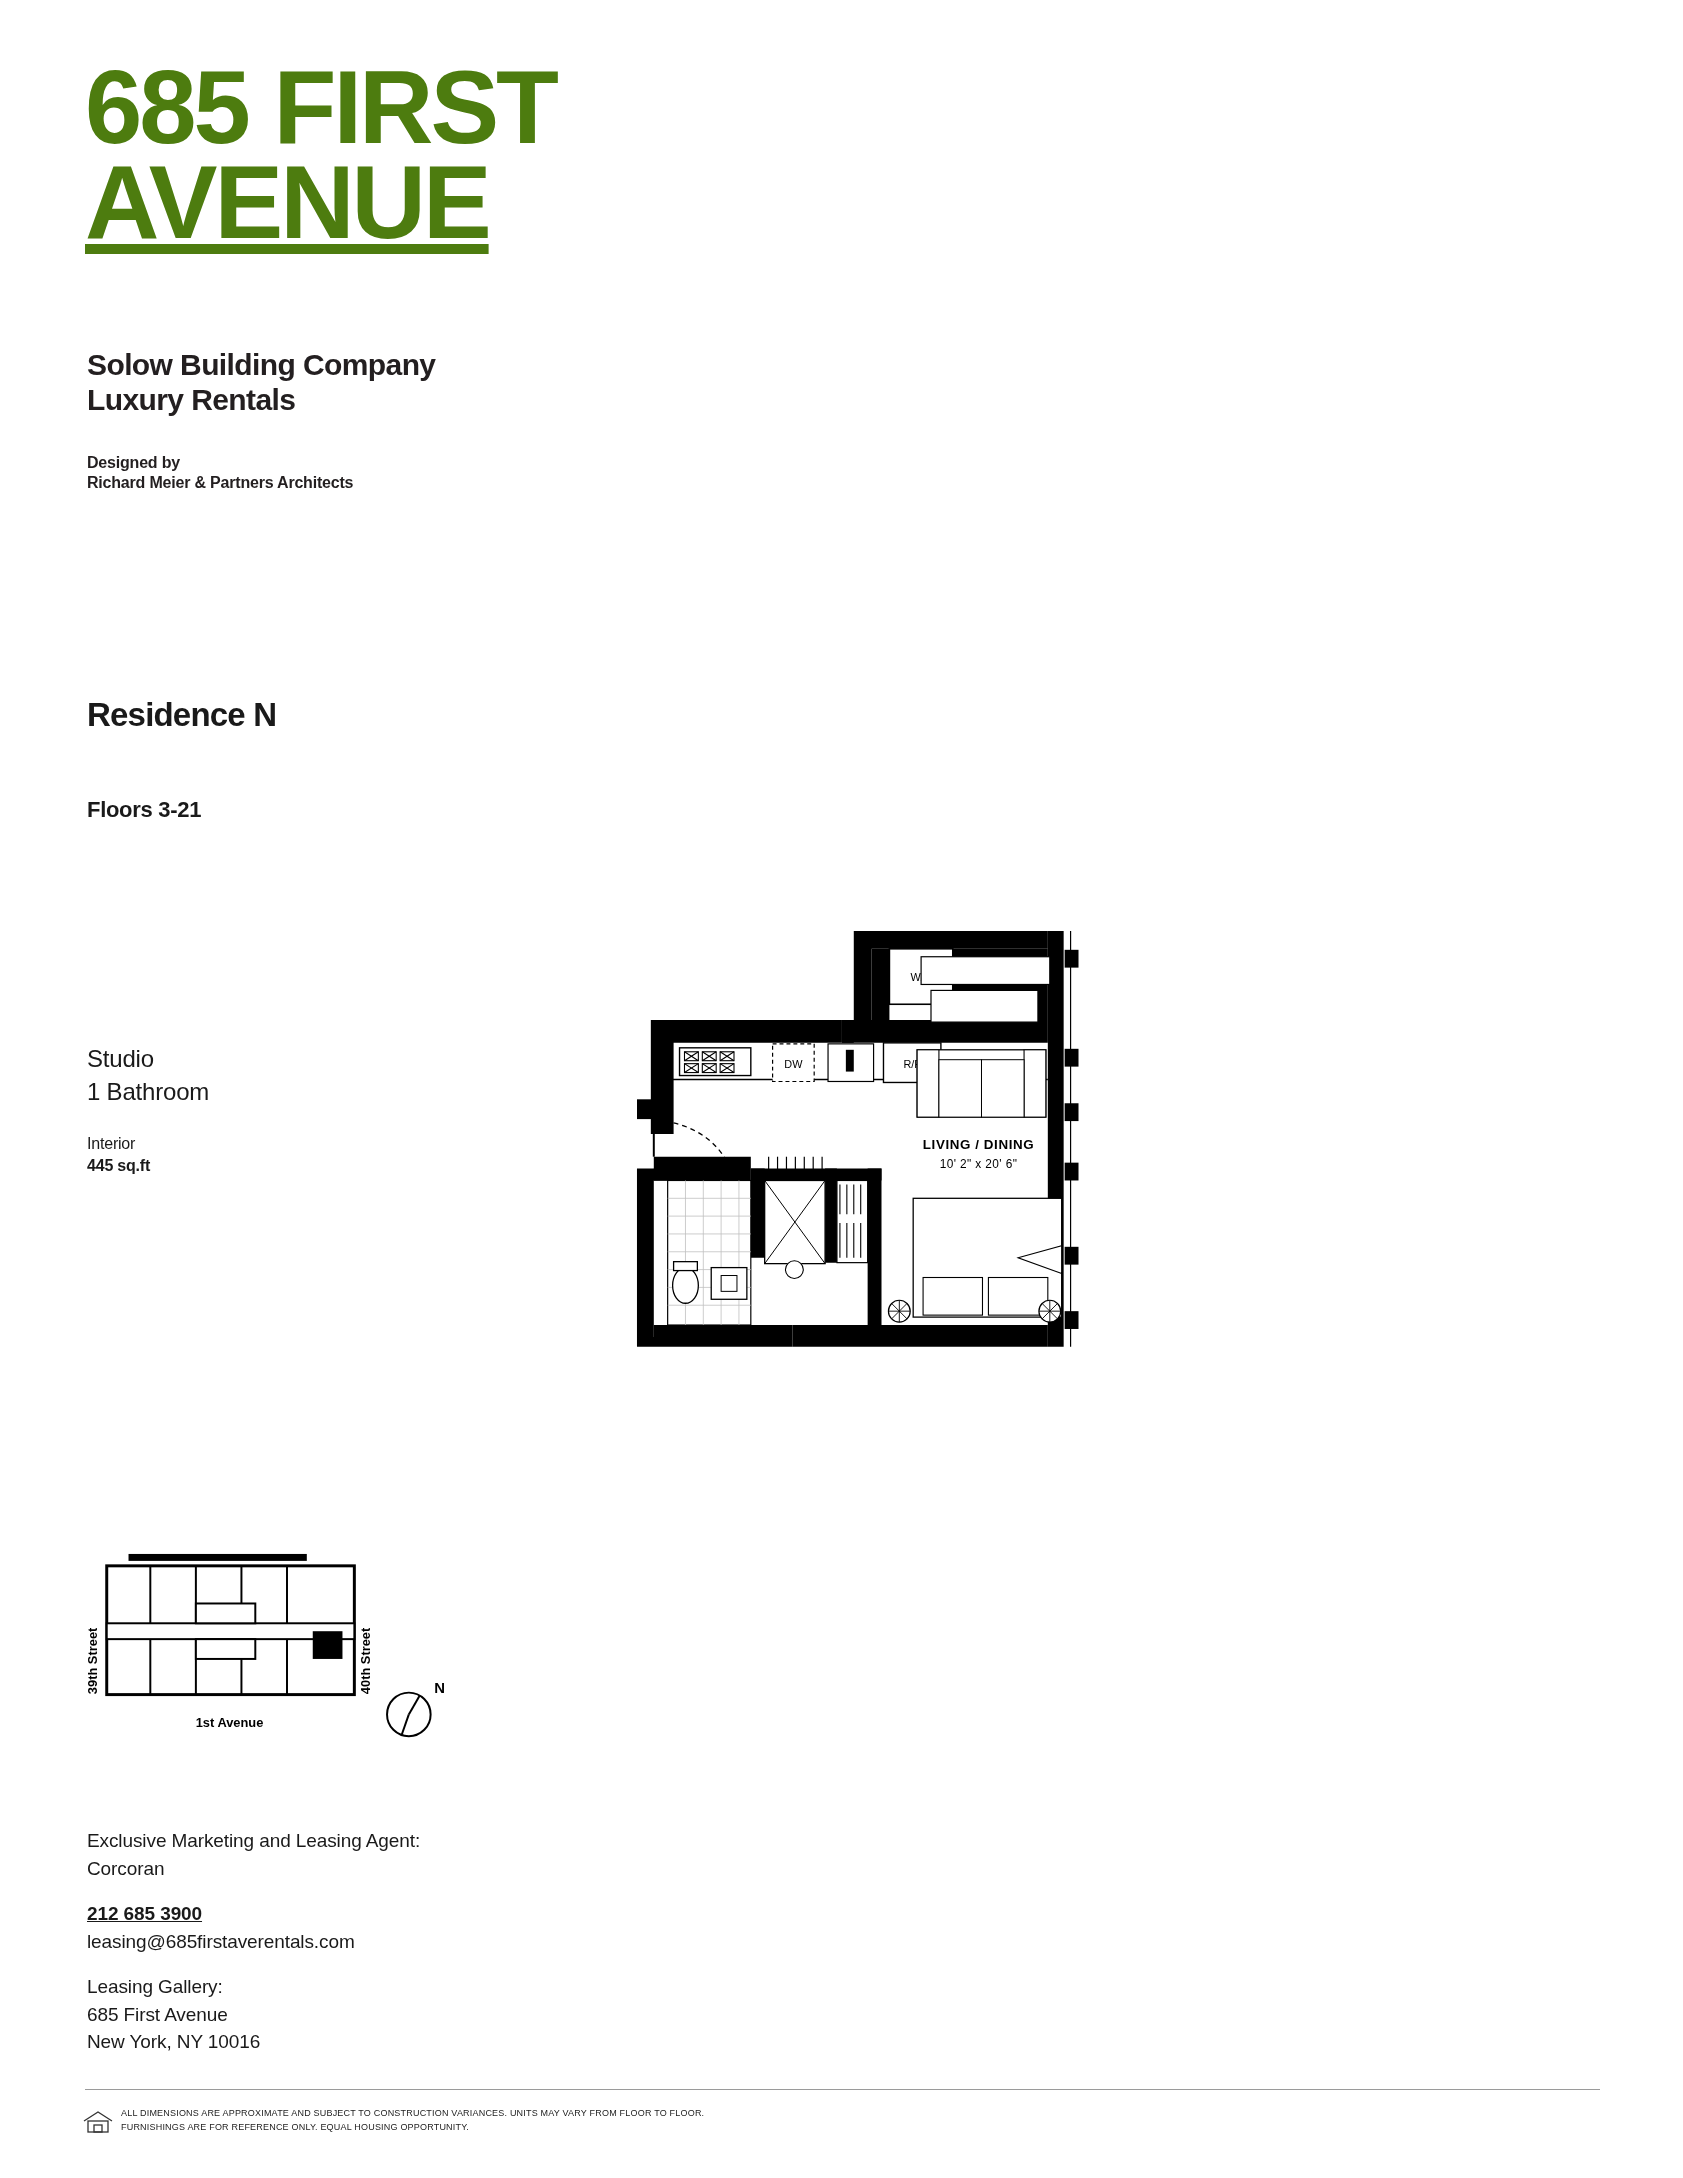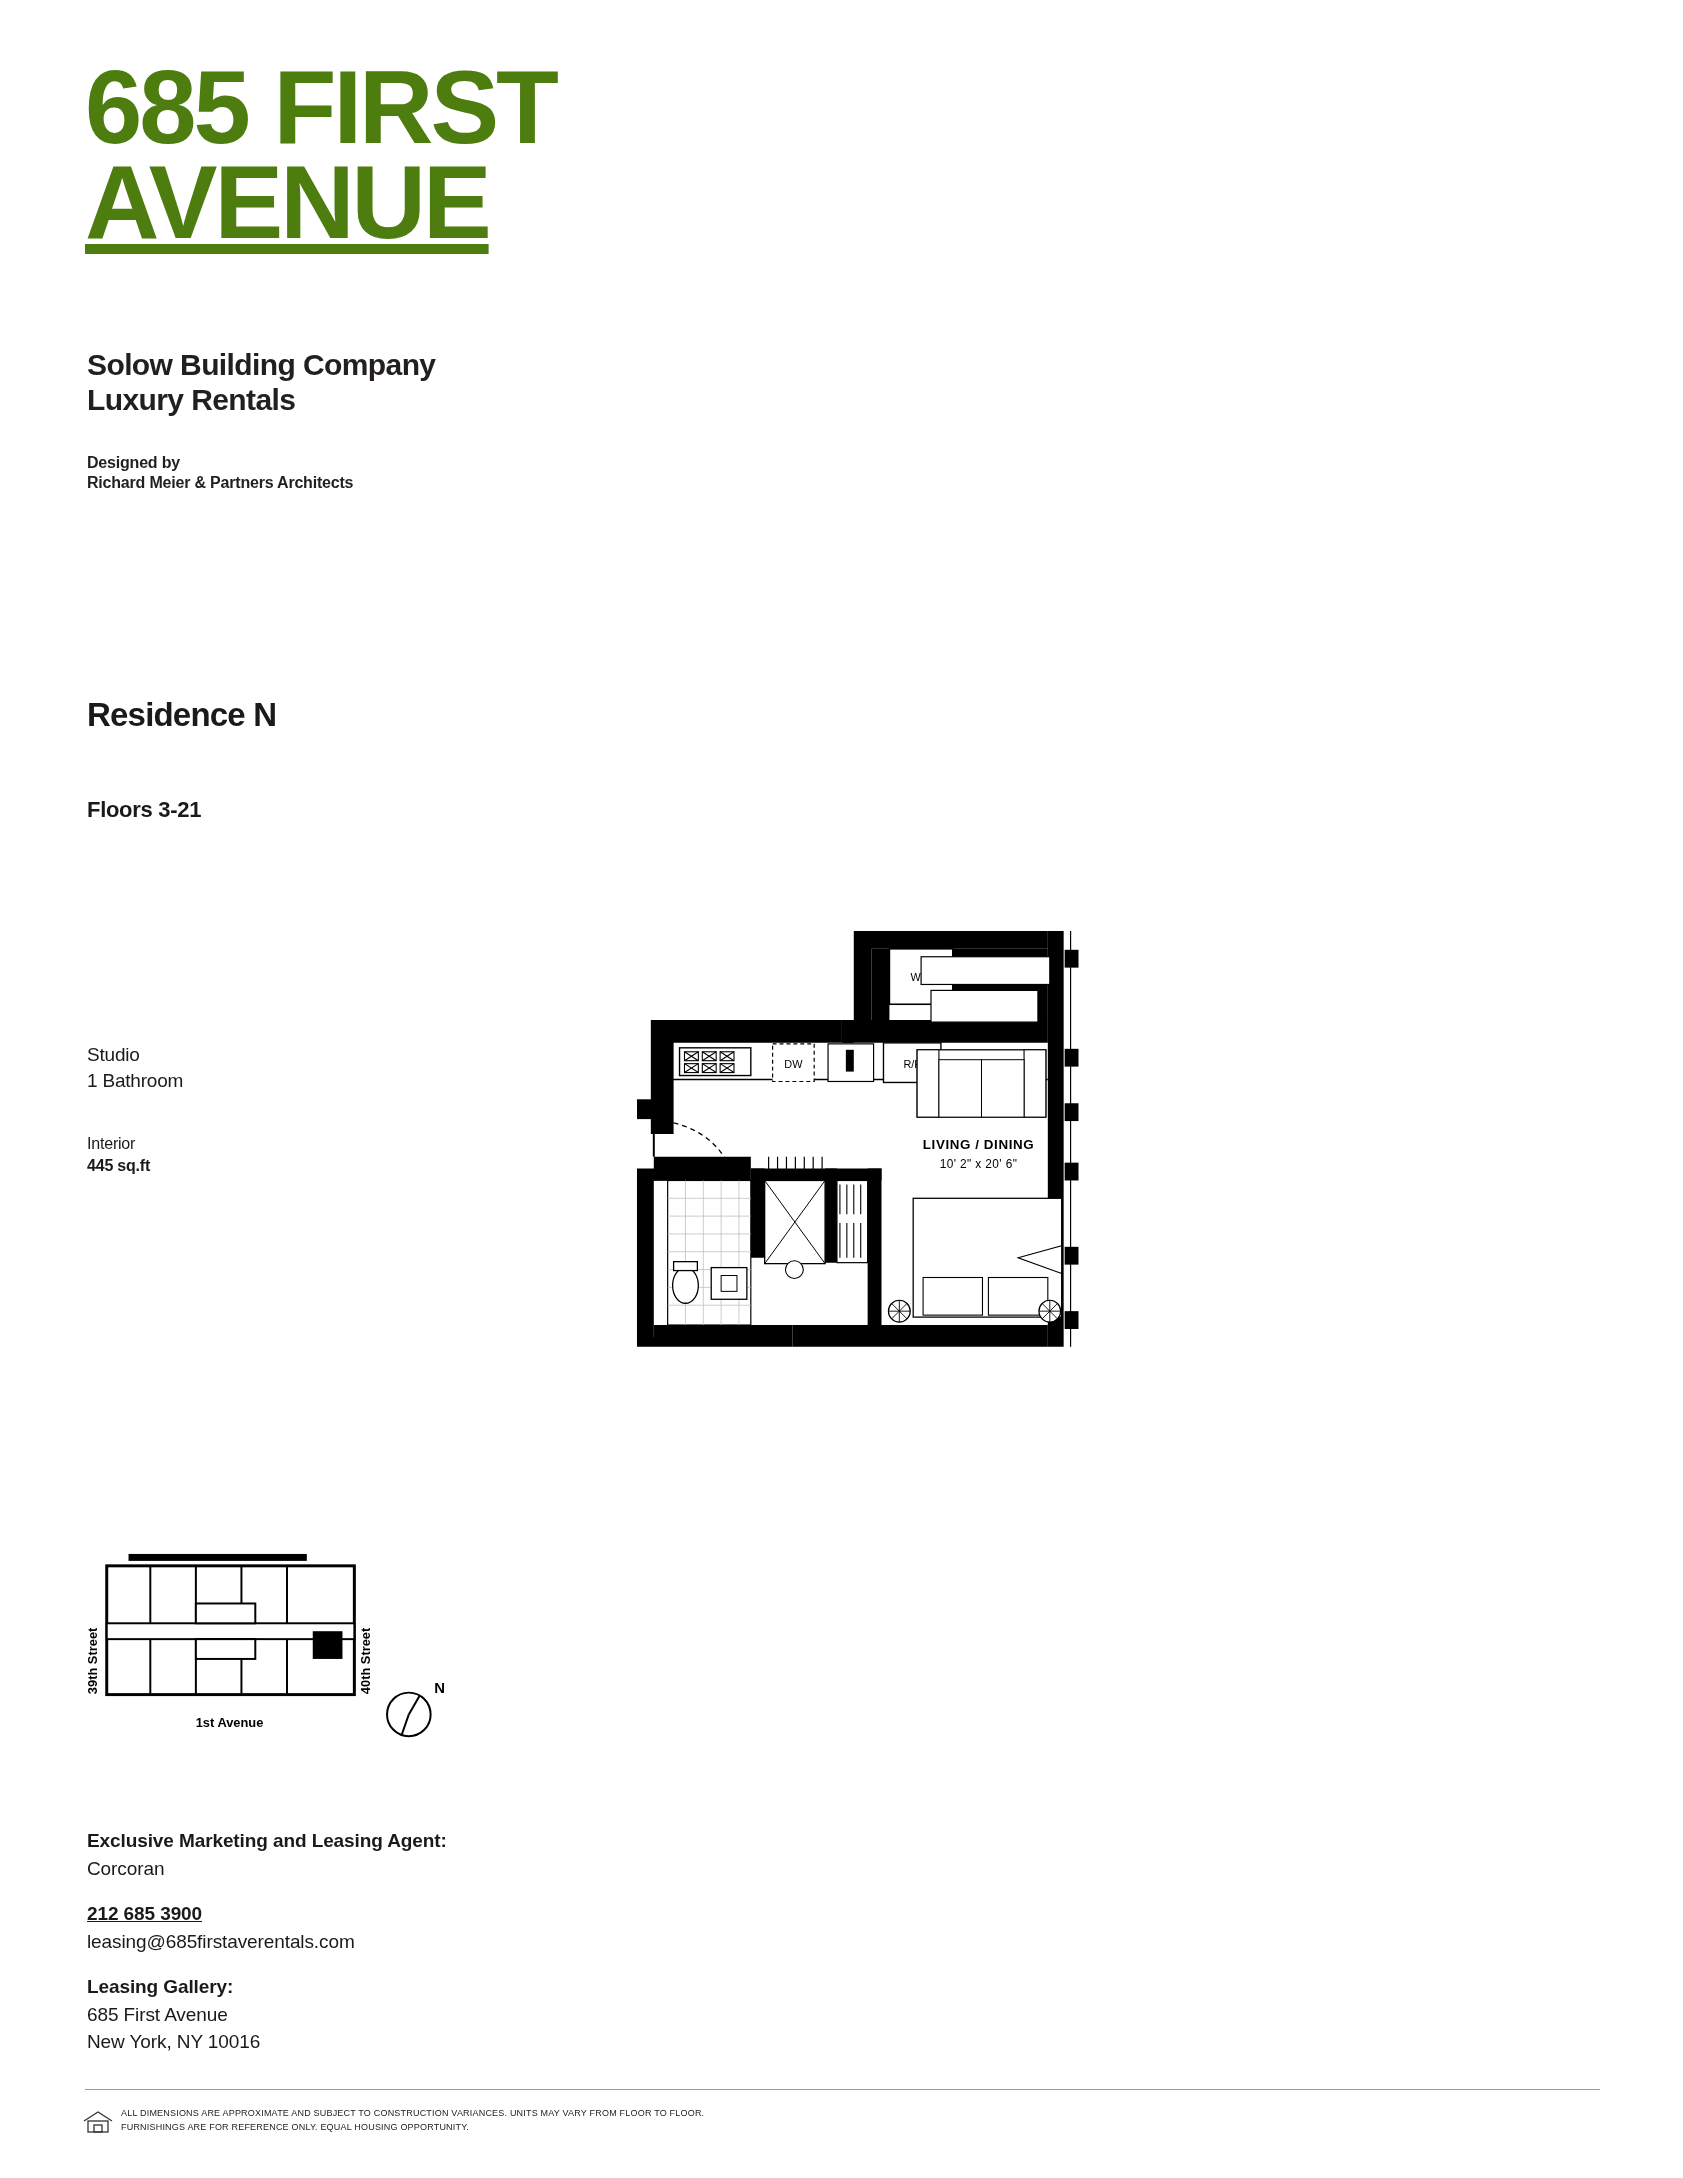--- a/index.html
+++ b/index.html
@@ -65,21 +65,21 @@
     left: 87px;
     top: 797px;
     font-size: 22px;
     font-weight: bold;
     letter-spacing: -0.3px;
   }
   .res-type {
     position: absolute;
     left: 87px;
     top: 1042px;
-    font-size: 19px;
+    font-size: 24px;
     line-height: 1.38;
     letter-spacing: -0.2px;
   }
   .res-area {
     position: absolute;
     left: 87px;
     top: 1133px;
     font-size: 16px;
     line-height: 1.38;
     letter-spacing: -0.2px;
@@ -108,21 +108,21 @@
   
   .contact {
     position: absolute;
     left: 87px;
     top: 1827px;
     width: 693px;
     font-size: 19px;
     line-height: 1.45;
     letter-spacing: -0.1px;
   }
-  .contact .hd { font-weight: bold; }
+  .contact .hd { font-weight: normal; }
   .contact .bold { font-weight: bold; text-decoration: underline; }
   .contact .blk { margin-bottom: 18px; }
   .contact .blk:last-child { margin-bottom: 0; }
 
   .rule {
     position: absolute;
     left: 85px;
     top: 2089px;
     width: 1515px;
     height: 1px;

